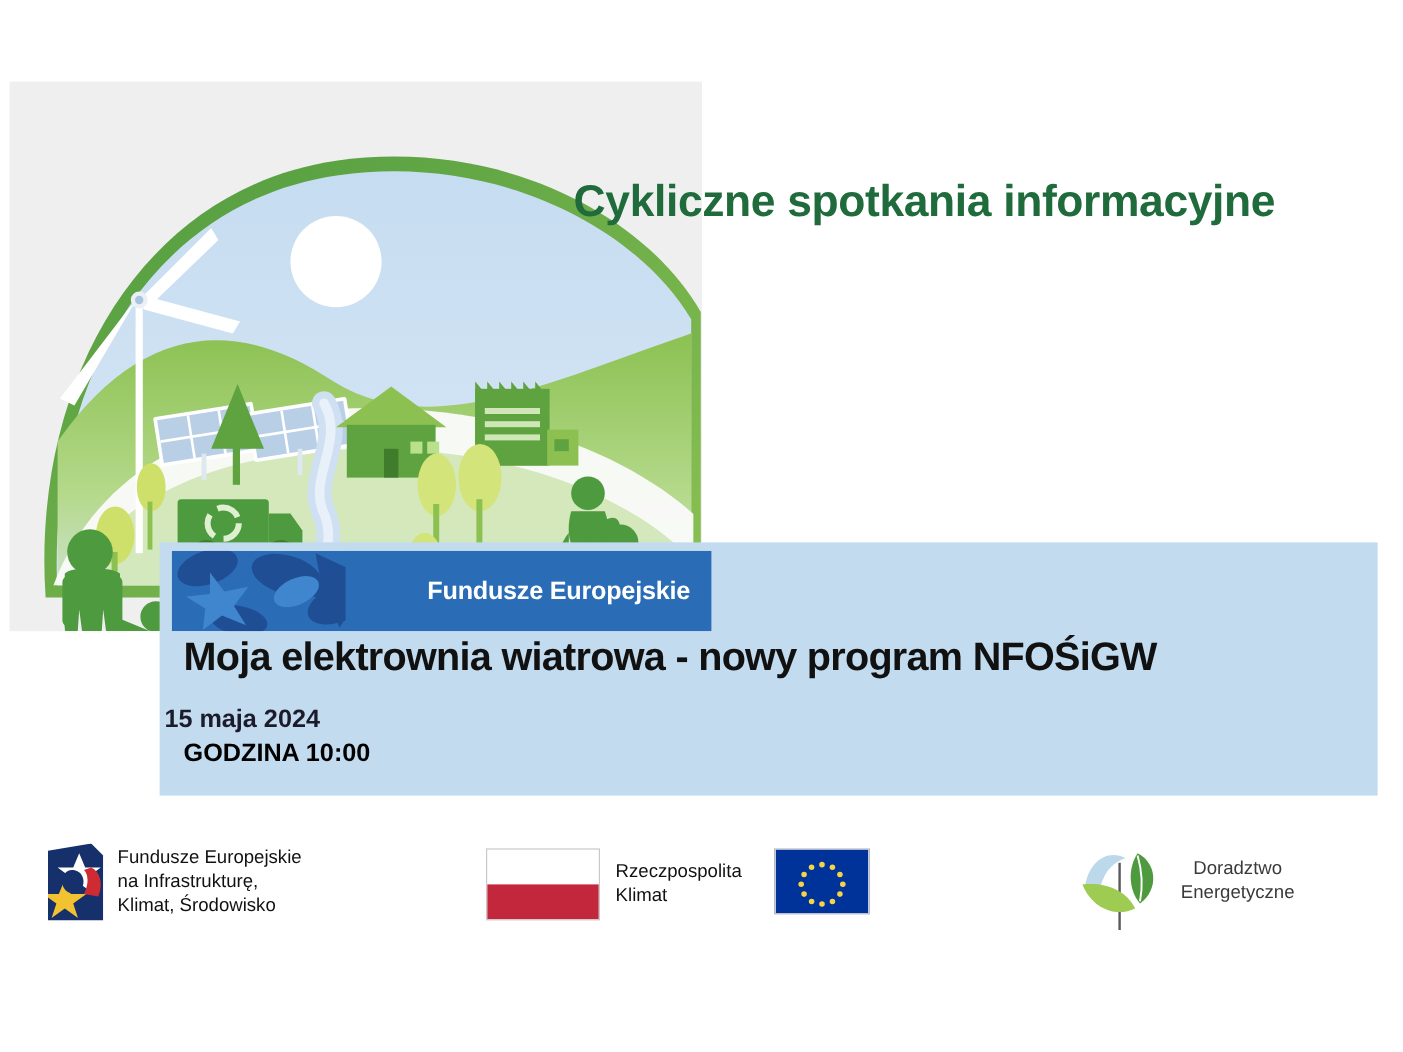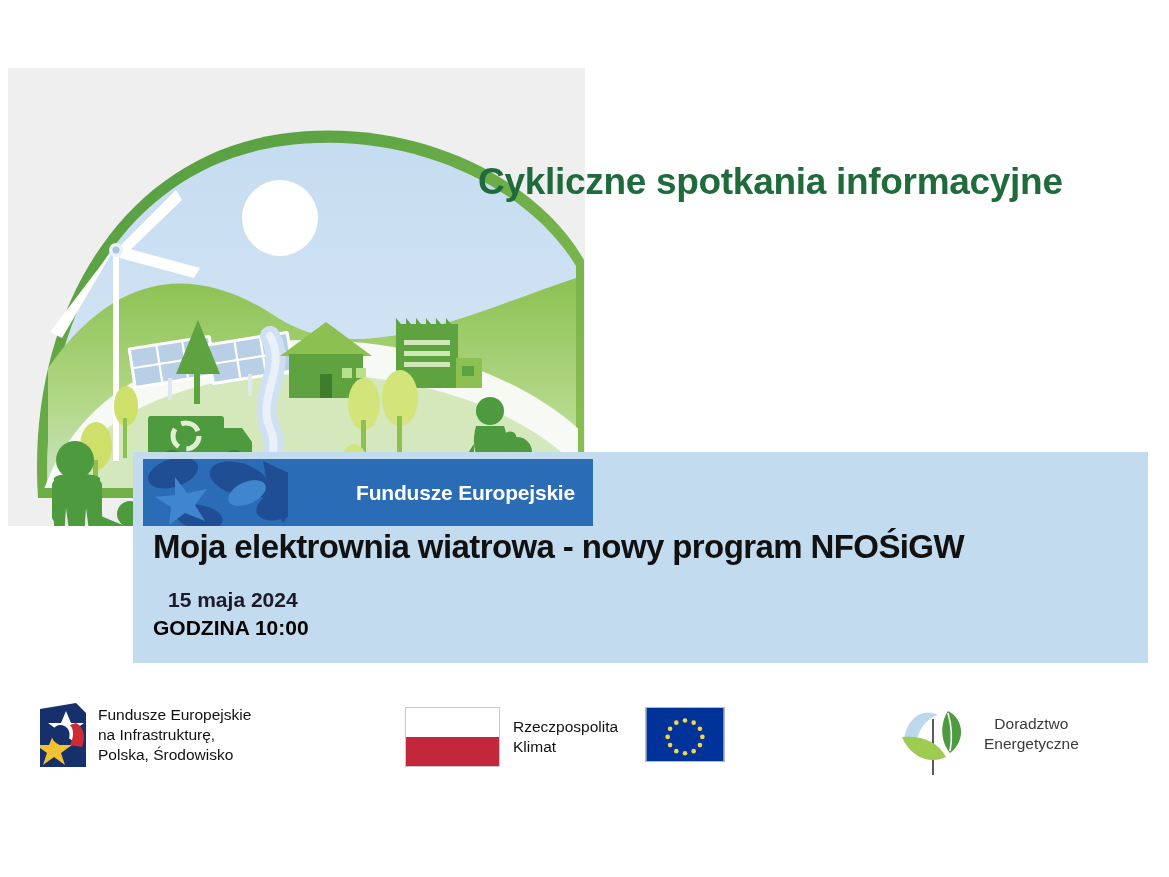--- a/index.html
+++ b/index.html
@@ -33,21 +33,20 @@
     position: absolute;
     left: 478px;
     top: 148px;
     width: 665px;
     font-size: 37px;
     font-weight: bold;
     color: #1f6b3b;
     letter-spacing: -0.3px;
     white-space: nowrap;
     line-height: 1.1;
-    margin-top: 14px;
   }
 
   
   .info-panel {
     position: absolute;
     left: 133px;
     top: 452px;
     width: 1015px;
     height: 211px;
     background: #c2dbef;
@@ -82,21 +81,21 @@
     top: 528px;
     font-size: 33px;
     font-weight: bold;
     color: #111111;
     letter-spacing: -0.6px;
     white-space: nowrap;
     text-align: right;
   }
   .event-date {
     position: absolute;
-    left: 168px;
+    left: 137px;
     top: 588px;
     font-size: 21px;
     font-weight: bold;
     color: #1b1b2b;
     white-space: nowrap;
   }
   .event-time {
     position: absolute;
     left: 153px;
     top: 616px;
@@ -394,21 +393,21 @@
     <svg class="fe-mark" viewBox="0 0 46 64" xmlns="http://www.w3.org/2000/svg">
       <path d="M 0 6 L 36 0 L 46 10 L 46 64 L 0 64 Z" fill="#15306b"></path>
       <path d="M 26 8 L 31 20 L 44 20 L 33 28 L 37 41 L 26 33 L 15 41 L 19 28 L 8 20 L 21 20 Z" fill="#ffffff"></path>
       <path d="M 14 30 L 19 42 L 32 42 L 21 50 L 25 62 L 14 54 L 3 62 L 7 50 L -4 42 L 9 42 Z" fill="#f2c230"></path>
       <path d="M 36 20 C 44 24 46 34 42 44 L 30 42 C 34 34 34 26 30 22 Z" fill="#cf2b33"></path>
       <path d="M 20 22 C 28 22 32 30 28 38 C 24 44 14 42 12 34 C 11 27 15 22 20 22 Z" fill="#15306b"></path>
     </svg>
     <div class="fe-text">
       <div>Fundusze Europejskie</div>
       <div>na Infrastrukturę,</div>
-      <div>Polska, Środowisko</div>
+      <div>Klimat, Środowisko</div>
     </div>
   </div>
 
   <div class="logo-block logo-pl">
     <div class="pl-flag">
       <div class="pl-flag-red"></div>
     </div>
     <div class="pl-text">
       <div>Rzeczpospolita</div>
       <div>Klimat</div>

